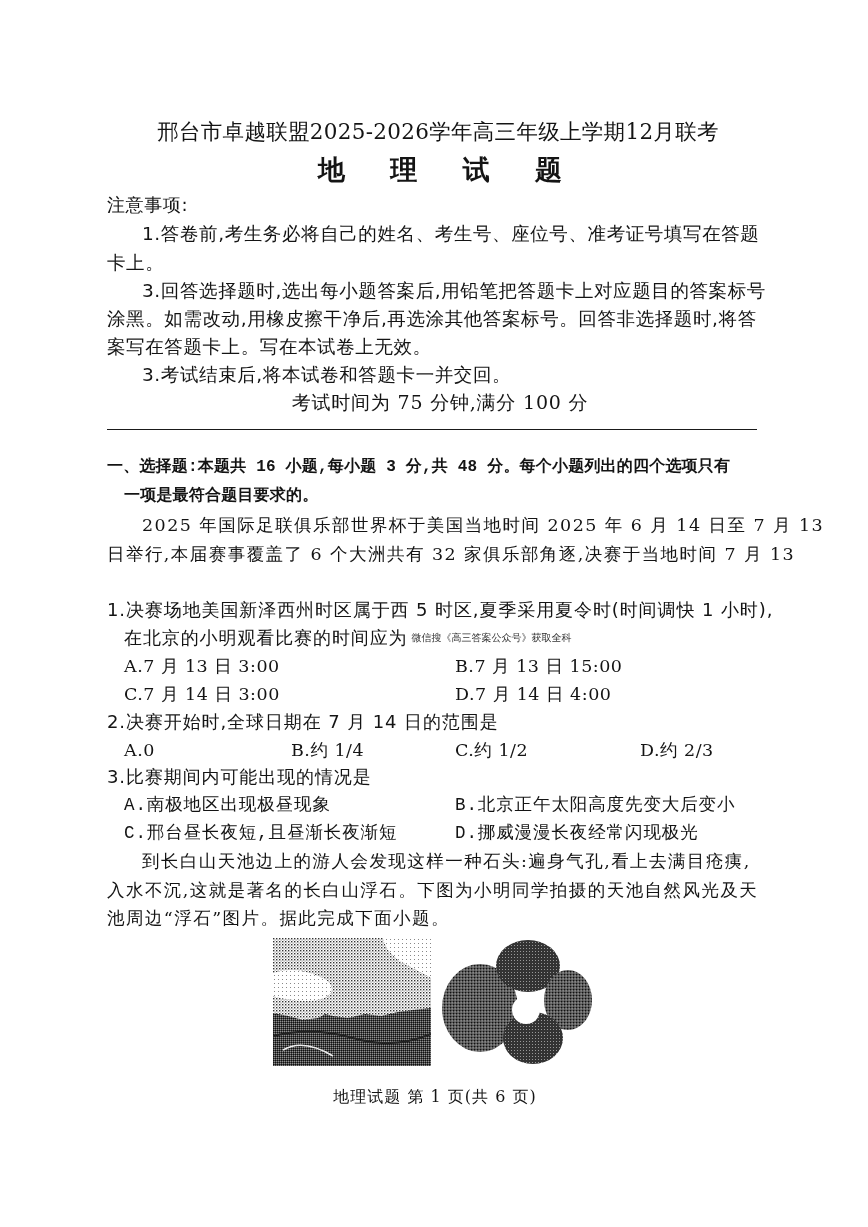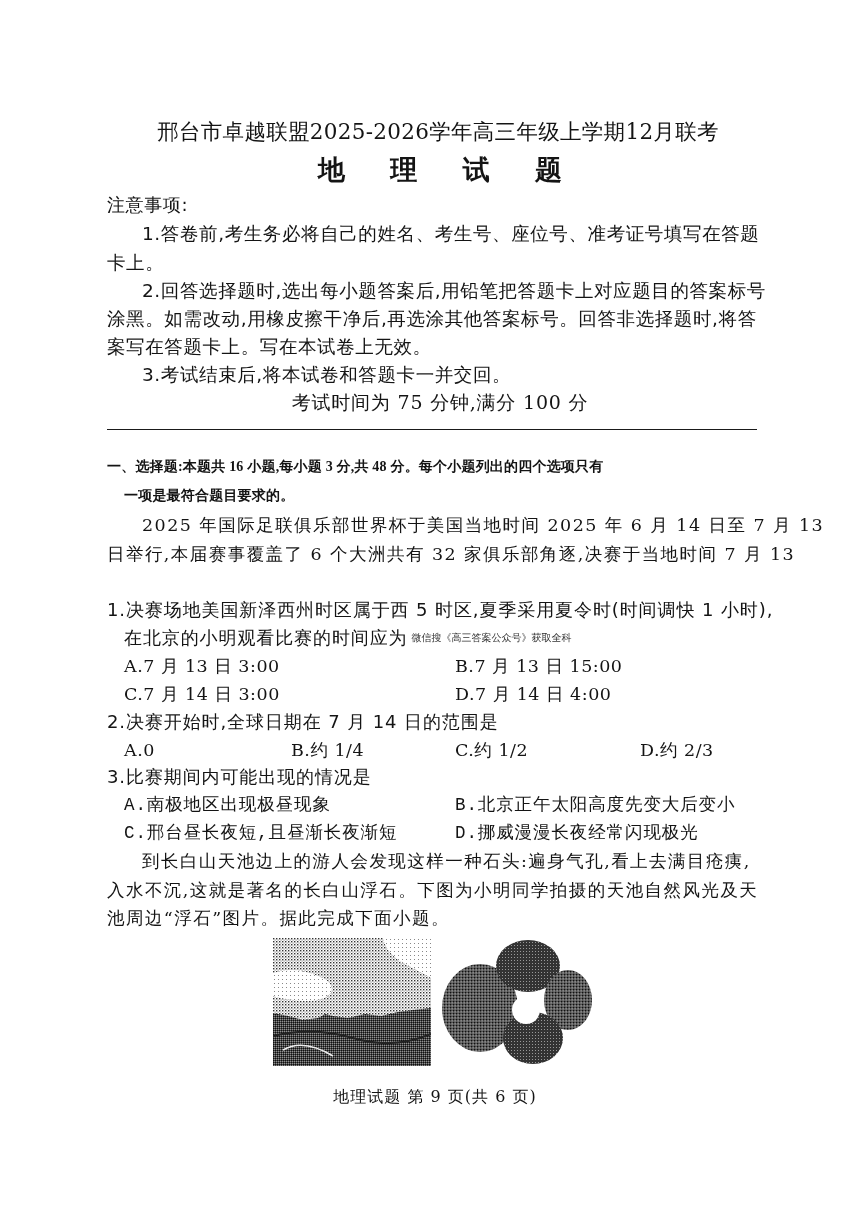--- a/index.html
+++ b/index.html
@@ -72,22 +72,22 @@
     .divider {
       position: absolute;
       left: 107px;
       top: 429px;
       width: 650px;
       height: 0;
       border-top: 1.6px solid #1a1a1a;
     }
     .section-head {
       font-weight: bold;
-      font-family: Liberation Serif, serif;
-      font-size: 14px;
+      font-family: Liberation Mono, monospace;
+      font-size: 16px;
       letter-spacing: 0.2px;
     }
     .para {
       font-size: 17.5px;
       letter-spacing: 1.45px;
     }
     .q {
       font-family: "DejaVu Sans", "Liberation Sans", sans-serif;
       font-size: 18px;
       letter-spacing: 0.9px;
@@ -138,21 +138,21 @@
 <div class="page">
 
   <div class="title-main">邢台市卓越联盟2025-2026学年高三年级上学期12月联考</div>
   <div class="title-sub">地 理 试 题</div>
 
   <div class="line sans notice-head">注意事项:</div>
 
   <div class="line sans indent" style="top:223px;">1.答卷前,考生务必将自己的姓名、考生号、座位号、准考证号填写在答题</div>
   <div class="line sans" style="top:252px;">卡上。</div>
 
-  <div class="line sans indent" style="top:280px;">2.回答选择题时,选出每小题答案后,用铅笔把答题卡上对应题目的答案标号</div>
+  <div class="line sans indent" style="top:280px;">3.回答选择题时,选出每小题答案后,用铅笔把答题卡上对应题目的答案标号</div>
   <div class="line sans" style="top:308px;">涂黑。如需改动,用橡皮擦干净后,再选涂其他答案标号。回答非选择题时,将答</div>
   <div class="line sans" style="top:336px;">案写在答题卡上。写在本试卷上无效。</div>
 
   <div class="line sans indent" style="top:364px;">3.考试结束后,将本试卷和答题卡一并交回。</div>
 
   <div class="center-line" style="top:391px;">考试时间为 75 分钟,满分 100 分</div>
 
   <div class="divider"></div>
 
   <div class="line section-head" style="top:456px;">一、选择题:本题共 16 小题,每小题 3 分,共 48 分。每个小题列出的四个选项只有</div>
@@ -228,15 +228,15 @@
       </defs>
       <rect width="156" height="128" fill="#ffffff"></rect>
       <ellipse cx="42" cy="70" rx="38" ry="44" fill="url(#stone)"></ellipse>
       <ellipse cx="90" cy="28" rx="32" ry="26" fill="url(#stone2)"></ellipse>
       <ellipse cx="130" cy="62" rx="24" ry="30" fill="url(#stone)"></ellipse>
       <ellipse cx="95" cy="100" rx="30" ry="26" fill="url(#stone2)"></ellipse>
       <ellipse cx="88" cy="72" rx="14" ry="14" fill="#ffffff"></ellipse>
     </svg>
   </div>
 
-  <div class="footer">地理试题 第 9 页(共 6 页)</div>
+  <div class="footer">地理试题 第 1 页(共 6 页)</div>
 
 </div>
 
 </body></html>

